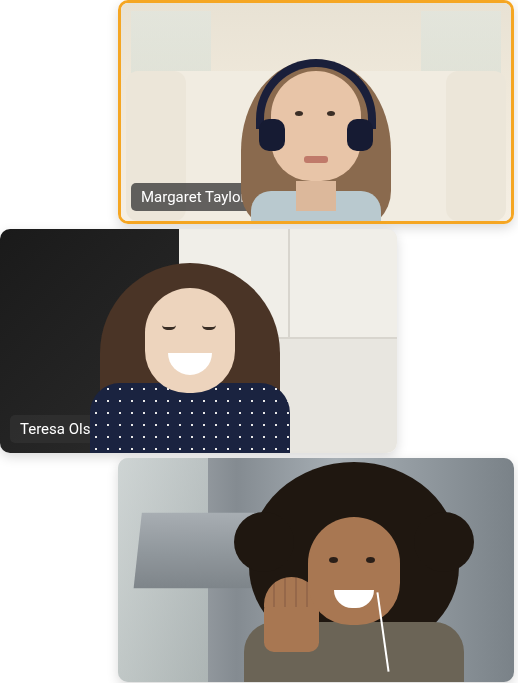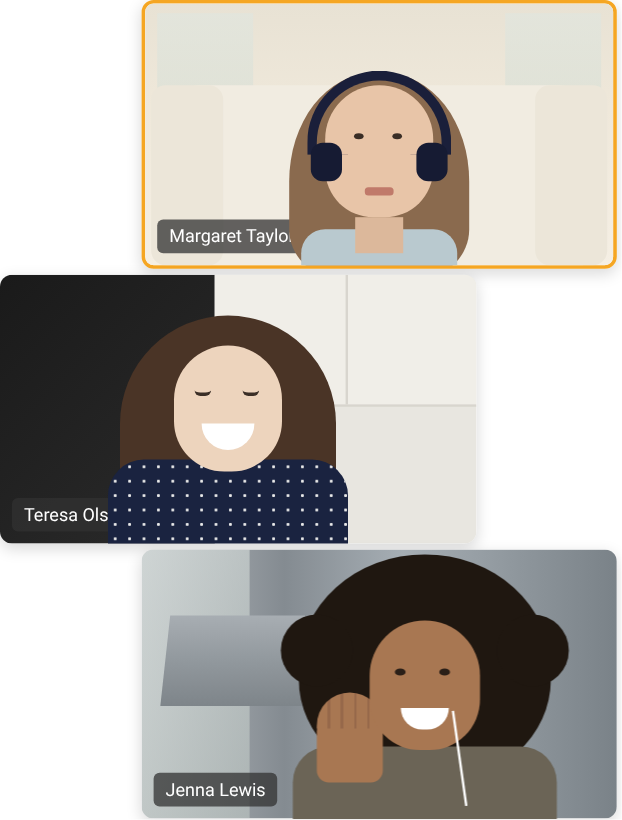--- a/index.html
+++ b/index.html
@@ -273,15 +273,14 @@
         <div class="p3-hair"></div>
         <div class="p3-shirt"></div>
         <div class="p3-hand"></div>
         <div class="p3-face"></div>
         <div class="p3-eye-l"></div>
         <div class="p3-eye-r"></div>
         <div class="p3-smile"></div>
         <div class="earbud-wire"></div>
       </div>
     </div>
-    <div class="name-badge">Jenna Lewis</div>
   </div>
 </div>
 
 </body></html>

